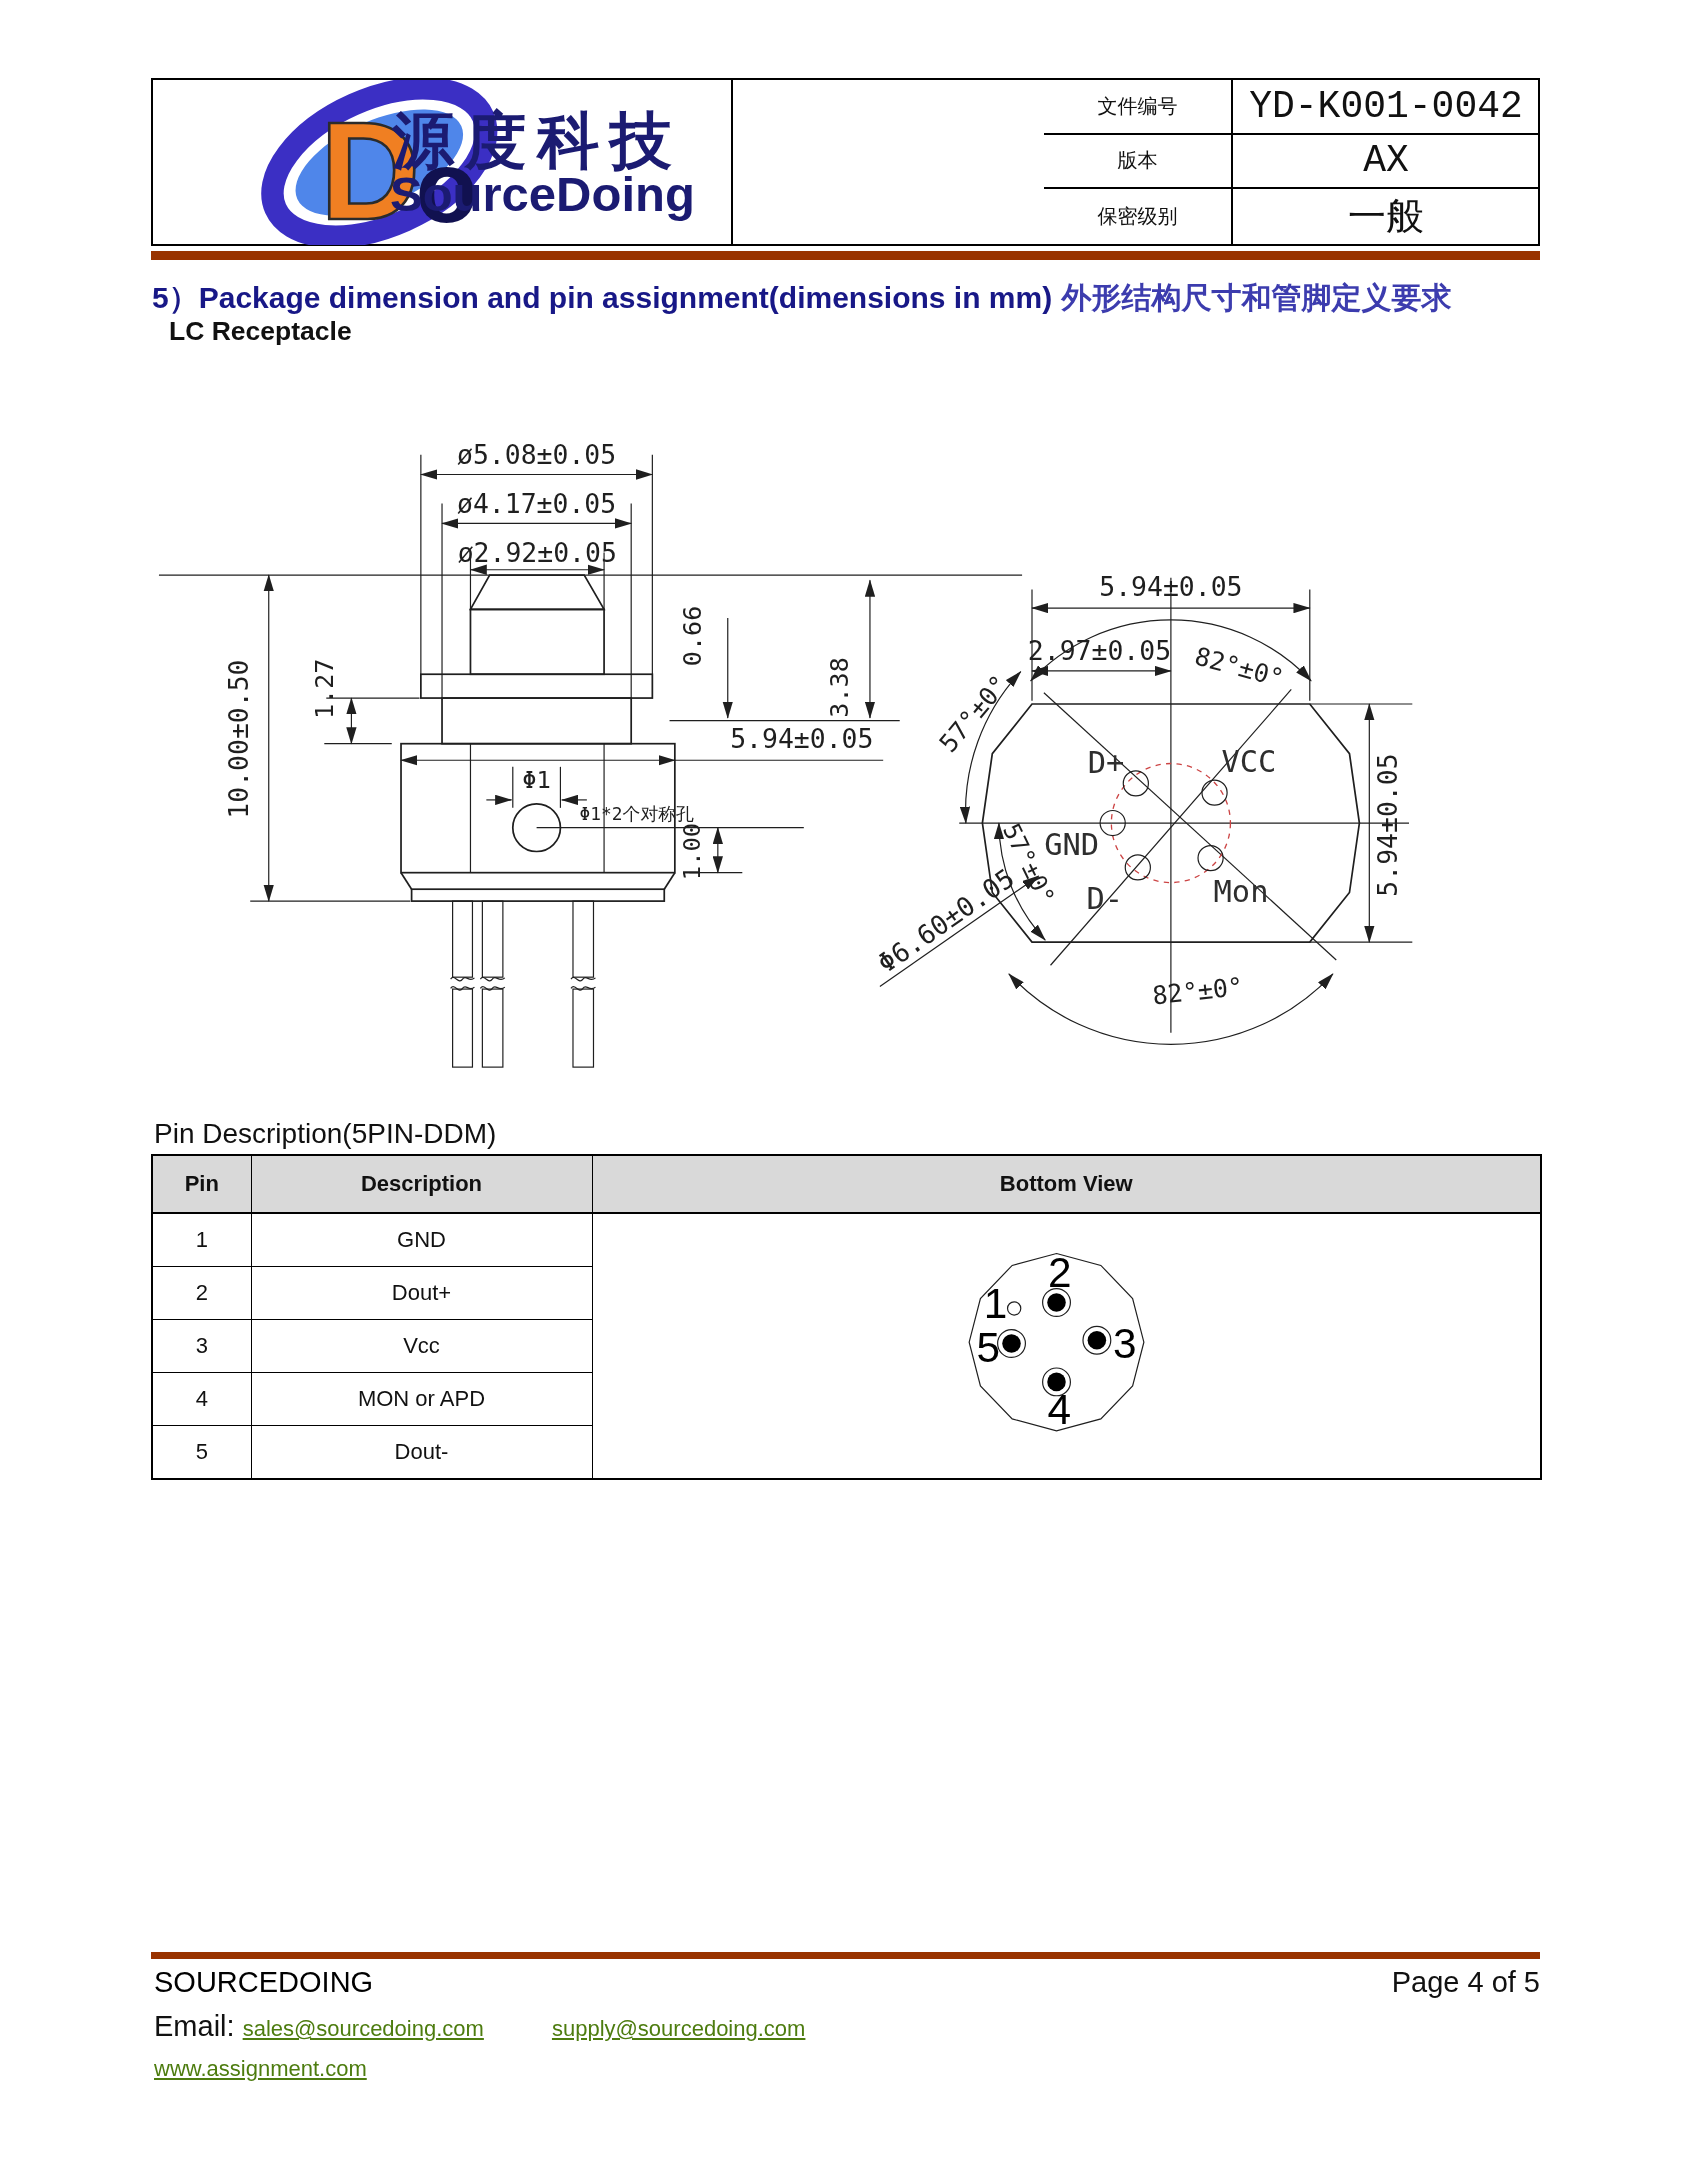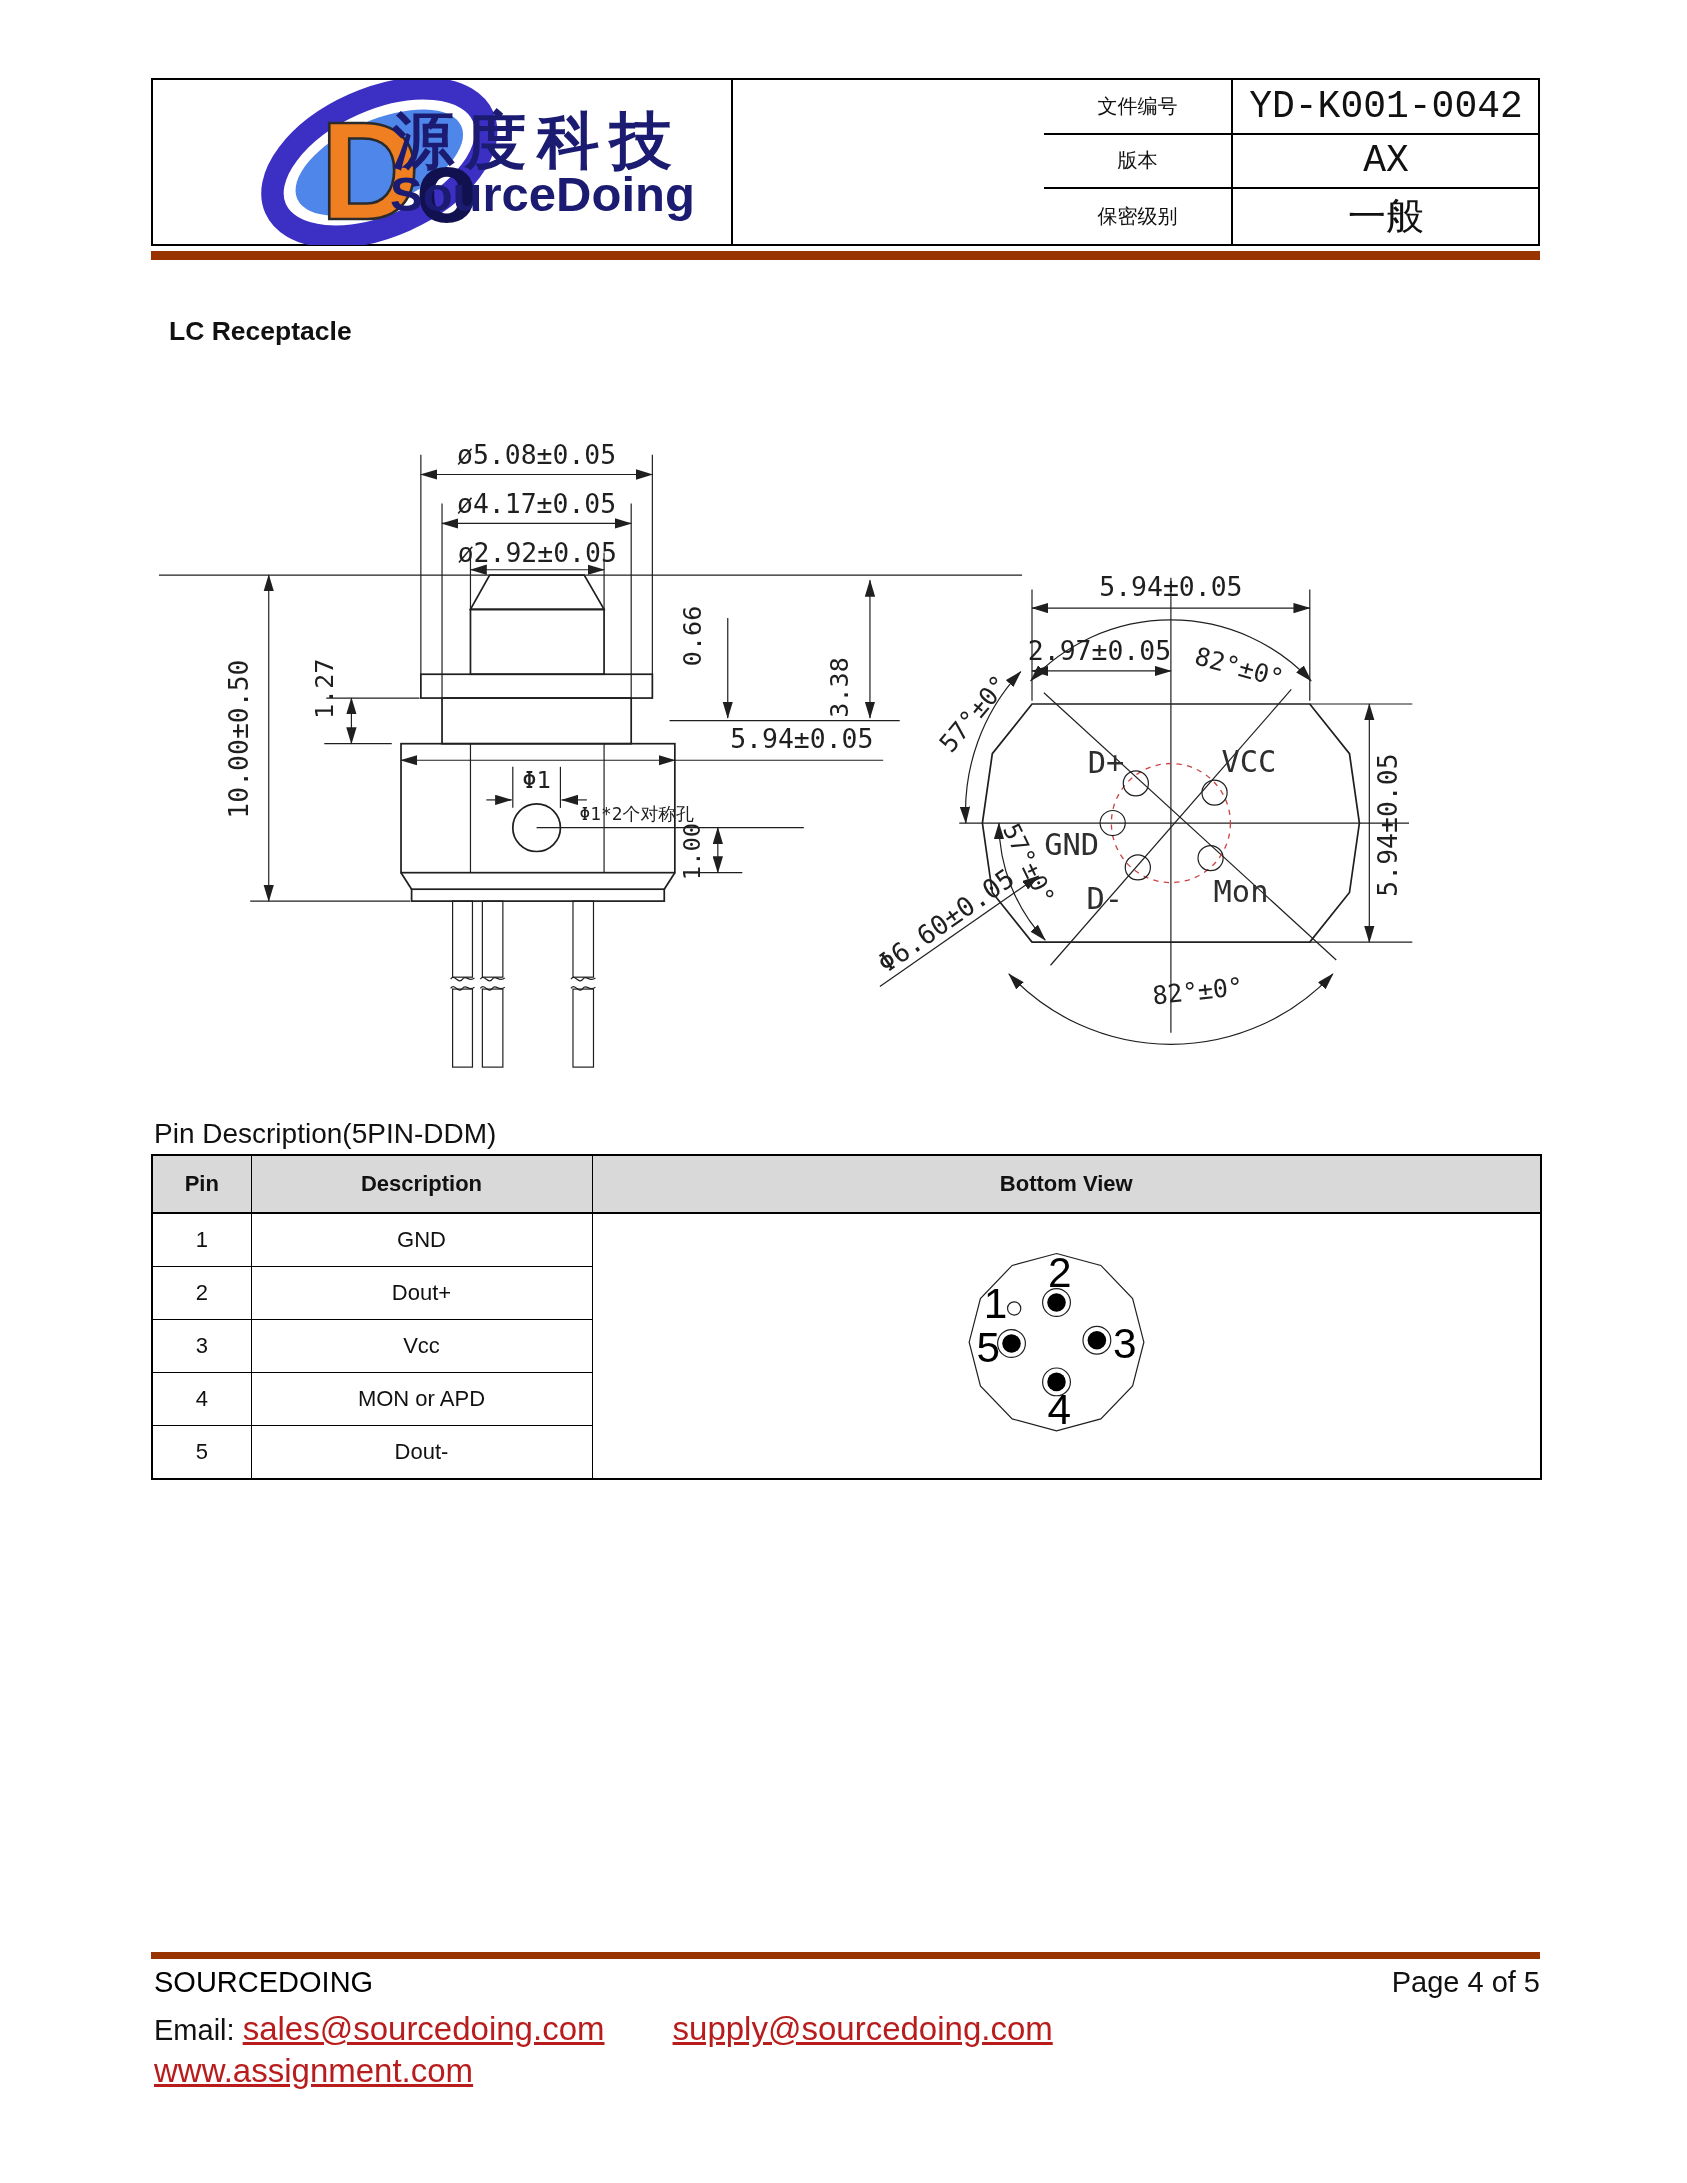--- a/index.html
+++ b/index.html
@@ -50,21 +50,21 @@
   table.pt th{background:#d9d9d9;font-weight:bold;height:56px;border-bottom:2.6px solid #000;}
   table.pt td{height:52px;background:#fff;}
   th.bv{font-size:30px;}
   table.pt{border:2px solid #000;}
 
   
   .f-rule{position:absolute;left:151px;top:1952px;width:1389px;height:6.6px;background:#993300;}
   .f-co{position:absolute;left:154px;top:1966px;font-size:29px;color:#000;}
   .f-page{position:absolute;left:1257px;top:1966px;width:283px;text-align:right;font-size:29px;}
   .f-email{position:absolute;left:154px;top:2010px;font-size:29px;}
-  .f-email a,.f-www a{color:#b91c1c;text-decoration:underline;font-size:33px;}
+  .f-email a,.f-www a{color:#4d7c0f;text-decoration:underline;font-size:22px;}
   .f-email .gap{display:inline-block;width:60px;}
   .f-www{position:absolute;left:154px;top:2052px;font-size:26.5px;}
 </style>
 </head>
 <body>
 
 <div class="page">
 
   <div class="hdr">
     <div class="cell c-logo">
@@ -84,20 +84,23 @@
     <div class="cell c-lab" style="grid-row:1">文件编号</div>
     <div class="cell c-val" style="grid-row:1">YD-K001-0042</div>
     <div class="cell c-lab" style="grid-row:2">版本</div>
     <div class="cell c-val" style="grid-row:2">AX</div>
     <div class="cell c-lab no-bb" style="grid-row:3">保密级别</div>
     <div class="cell c-val no-bb" style="grid-row:3">一般</div>
   </div>
 
   <div class="bar" style="top:251px"></div>
 
+  <div class="heading">
+    <span class="en">5）</span><span class="en">Package dimension and pin assignment(dimensions in mm)</span><span class="zh">外形结构尺寸和管脚定义要求</span>
+  </div>
   <div class="subheading">LC Receptacle</div>
 
   <svg class="abs" style="left:0;top:370px" width="1687" height="754" viewBox="0 560 2550 1140">
     <defs>
       <marker id="arr" viewBox="0 0 10 6" refX="9.5" refY="3" markerWidth="26" markerHeight="16" markerUnits="userSpaceOnUse" orient="auto-start-reverse">
         <path d="M0,0 L10,3 L0,6 z" fill="#1f1f1f"></path>
       </marker>
     </defs>
 
     <g>

